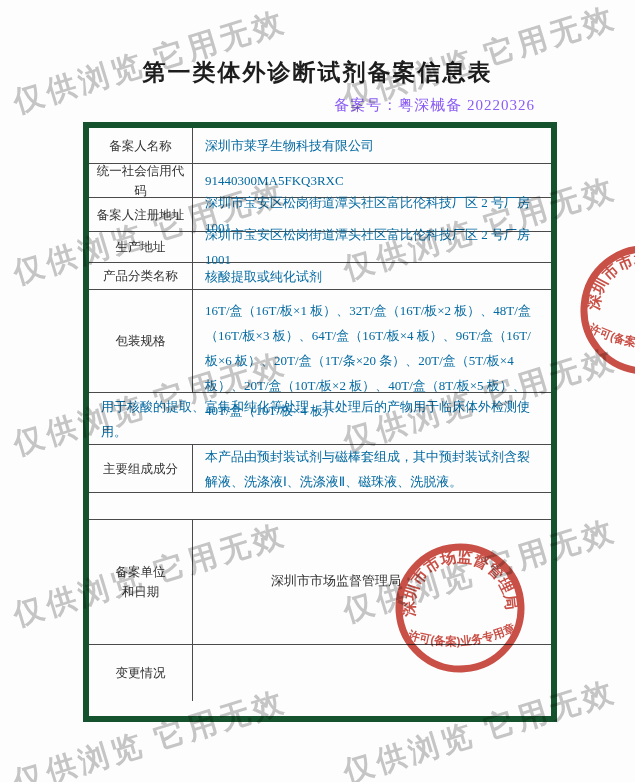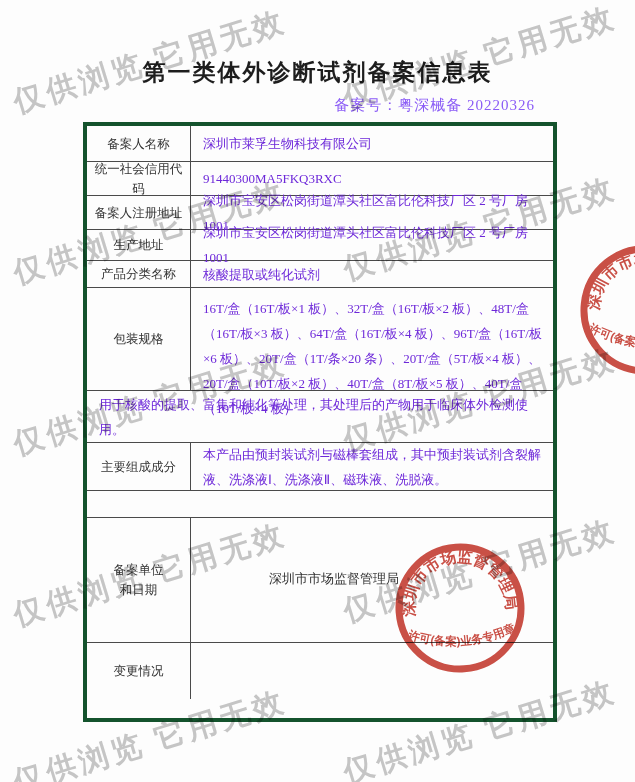--- a/index.html
+++ b/index.html
@@ -21,36 +21,36 @@
     color:#1d1d1d;z-index:2;
   }
   .record-no{
     position:absolute;top:96px;right:100px;
     font-size:15px;letter-spacing:1px;color:#8b5cf6;
     z-index:2;
   }
   
   .doc-table{
     position:absolute;left:83px;top:122px;width:474px;height:600px;
-    border:4px solid #14532d;z-index:1;box-sizing:border-box;
+    border:6px solid #14532d;z-index:1;box-sizing:border-box;
     display:flex;flex-direction:column;
   }
   .tr{display:flex;box-sizing:border-box;border-bottom:1px solid #4a4a4a;flex:0 0 auto;}
   .tr:last-child{border-bottom:none;}
   .tl{
     width:104px;flex:0 0 104px;box-sizing:border-box;
     border-right:1px solid #4a4a4a;
     display:flex;flex-direction:column;align-items:center;justify-content:center;
     font-size:12.5px;color:#333;text-align:center;line-height:1.6;
     padding:2px 2px;
   }
   .tv{
     flex:1 1 auto;box-sizing:border-box;
     display:flex;align-items:center;
-    font-size:13px;color:#6d28d9;
+    font-size:13px;color:#0369a1;
     padding:4px 10px 4px 12px;line-height:25px;
   }
   .tv.top{align-items:flex-start;padding-top:8px;}
   
   .filing-cell{position:relative;flex:1 1 auto;}
   .filing-authority{position:absolute;left:78px;top:52px;font-size:13px;color:#333;}
   .filing-date{position:absolute;left:106px;top:86px;font-size:13px;color:#333;}
   
   .wm-layer{position:absolute;inset:0;z-index:3;pointer-events:none;mix-blend-mode:multiply;}
   .wm{

